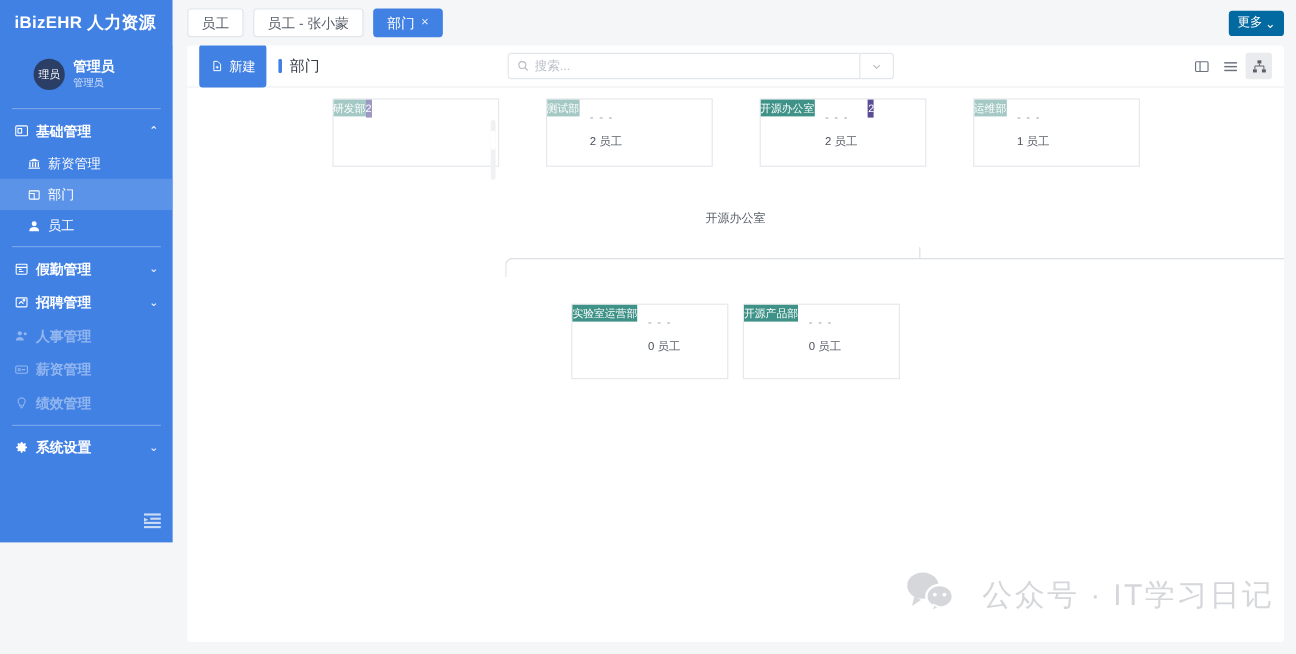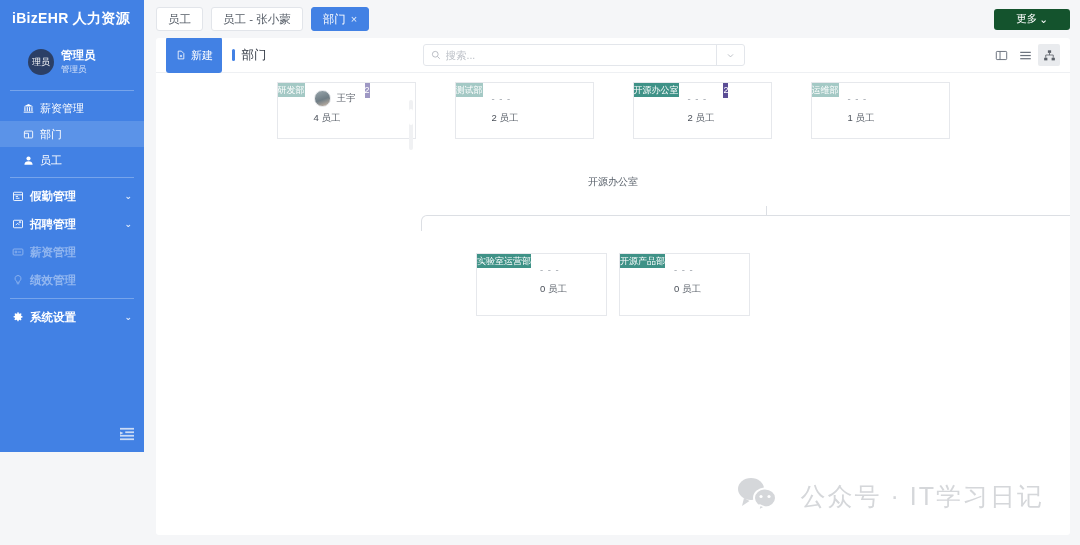--- a/index.html
+++ b/index.html
@@ -85,22 +85,22 @@
     height: 24px; padding: 0 11px;
     display: flex; align-items: center; gap: 5px;
     border: 1px solid #e2e5ea; border-radius: 3px;
     background: #fff; color: #555c66;
     font-size: 11.5px; cursor: pointer; white-space: nowrap;
   }
   .tab.active { background: #4281e4; border-color: #4281e4; color: #fff; }
   .tab .x { font-size: 11px; opacity: .85; }
   .more-btn {
     margin-left: auto;
-    height: 21px; padding: 0 22px;
-    background: #14532d; color: #fff;
+    height: 21px; padding: 0 7px;
+    background: #0369a1; color: #fff;
     border-radius: 3px; border: none;
     font-size: 10.5px;
     display: flex; align-items: center; gap: 2px;
     cursor: pointer;
   }
 
   .panel {
     flex: 1; margin: 0 10px 10px 12px;
     background: #fff; border-radius: 3px;
     display: flex; flex-direction: column;
@@ -231,21 +231,21 @@
     position: absolute; top: 180px; left: 0; right: 0;
     display: flex; justify-content: center; gap: 2px;
   }
   .child-row .dept-card { width: 131px; }
   .child-row .spacer { width: 8px; }
   .child-row .dept-card .card-head { background: #3f9287; }
   .child-row .dept-card .card-body { height: 61px; }
 
   
   .watermark {
-    position: absolute; right: 26px; bottom: 20px;
+    position: absolute; right: 8px; bottom: 20px;
     display: flex; align-items: center; gap: 24px;
     color: #d5d7da;
     pointer-events: none;
     margin-top: 28px;
   }
   .wm-text { font-size: 25px; letter-spacing: 2px; color: #d5d7da; }
 </style>
 </head>
 <body>
 
@@ -257,20 +257,30 @@
     <div class="user-block">
       <div class="avatar-circle">理员</div>
       <div class="user-meta">
         <div class="user-name">管理员</div>
         <div class="user-role">管理员</div>
       </div>
     </div>
 
     <div class="menu-sep"></div>
 
+    <div class="menu-group-head">
+      <span class="ico">
+        <svg width="12" height="12" viewBox="0 0 16 16" fill="none" stroke="#fff" stroke-width="1.2">
+          <rect x="1.5" y="2.5" width="13" height="11" rx="1.2"></rect>
+            <rect x="4" y="5.5" width="4" height="5"></rect>
+        </svg>
+      </span>
+      <span>基础管理</span>
+      <span class="chev">⌃</span>
+    </div>
     <div class="menu-item">
       <span class="ico">
         <svg width="11" height="11" viewBox="0 0 16 16" fill="#fff">
             <rect x="2" y="6" width="1.6" height="6"></rect>
             <rect x="5.4" y="6" width="1.6" height="6"></rect>
             <rect x="8.8" y="6" width="1.6" height="6"></rect>
             <rect x="12.2" y="6" width="1.6" height="6"></rect>
             <rect x="1" y="12.6" width="14" height="1.4"></rect>
             <path d="M8 1.5 L15 5 H1 Z"></path>
           </svg>
@@ -315,20 +325,30 @@
         <svg width="12" height="12" viewBox="0 0 16 16" fill="none" stroke="#fff" stroke-width="1.2">
             <rect x="2" y="3" width="12" height="10" rx="1"></rect>
             <path d="M5 9.5 L7.5 7 L10 9.5"></path>
             <circle cx="10.6" cy="5.6" r="1"></circle>
           </svg>
       </span>
       <span>招聘管理</span>
       <span class="chev">⌄</span>
     </div>
 
+    <div class="menu-group-head disabled">
+      <span class="ico">
+        <svg width="12" height="12" viewBox="0 0 16 16" fill="#fff">
+            <circle cx="6" cy="5" r="2.4"></circle>
+            <path d="M1.5 13c0-2.6 2-4 4.5-4s4.5 1.4 4.5 4z"></path>
+            <circle cx="12" cy="5.6" r="1.7"></circle>
+          </svg>
+      </span>
+      <span>人事管理</span>
+    </div>
 
     <div class="menu-group-head disabled">
       <span class="ico">
         <svg width="12" height="12" viewBox="0 0 16 16" fill="none" stroke="#fff" stroke-width="1.2">
             <rect x="1.5" y="4" width="13" height="8" rx="1.2"></rect>
             <circle cx="5.3" cy="8" r="1.3"></circle>
             <path d="M8 8h4"></path>
           </svg>
       </span>
       <span>薪资管理</span>
@@ -444,30 +464,20 @@
           </div>
         </div>
       </div>
 
       <div class="chart-area">
 
         <div class="root-row">
 
           <div class="dept-card">
             <div class="card-head">研发部</div>
-            <div class="card-body">
-              <div class="head-row">
-                <span class="mini-avatar"></span>
-                <span class="head-name">王宇</span>
-              </div>
-              <div class="emp-line">
-                <span class="num">4</span>
-                <span>员工</span>
-              </div>
-            </div>
             <div class="card-foot">2</div>
             <div class="card-scroll">
                 <i></i>
               </div>
           </div>
 
           <div class="dept-card">
             <div class="card-head">测试部</div>
             <div class="card-body">
               <div class="dashes">- - -</div>

